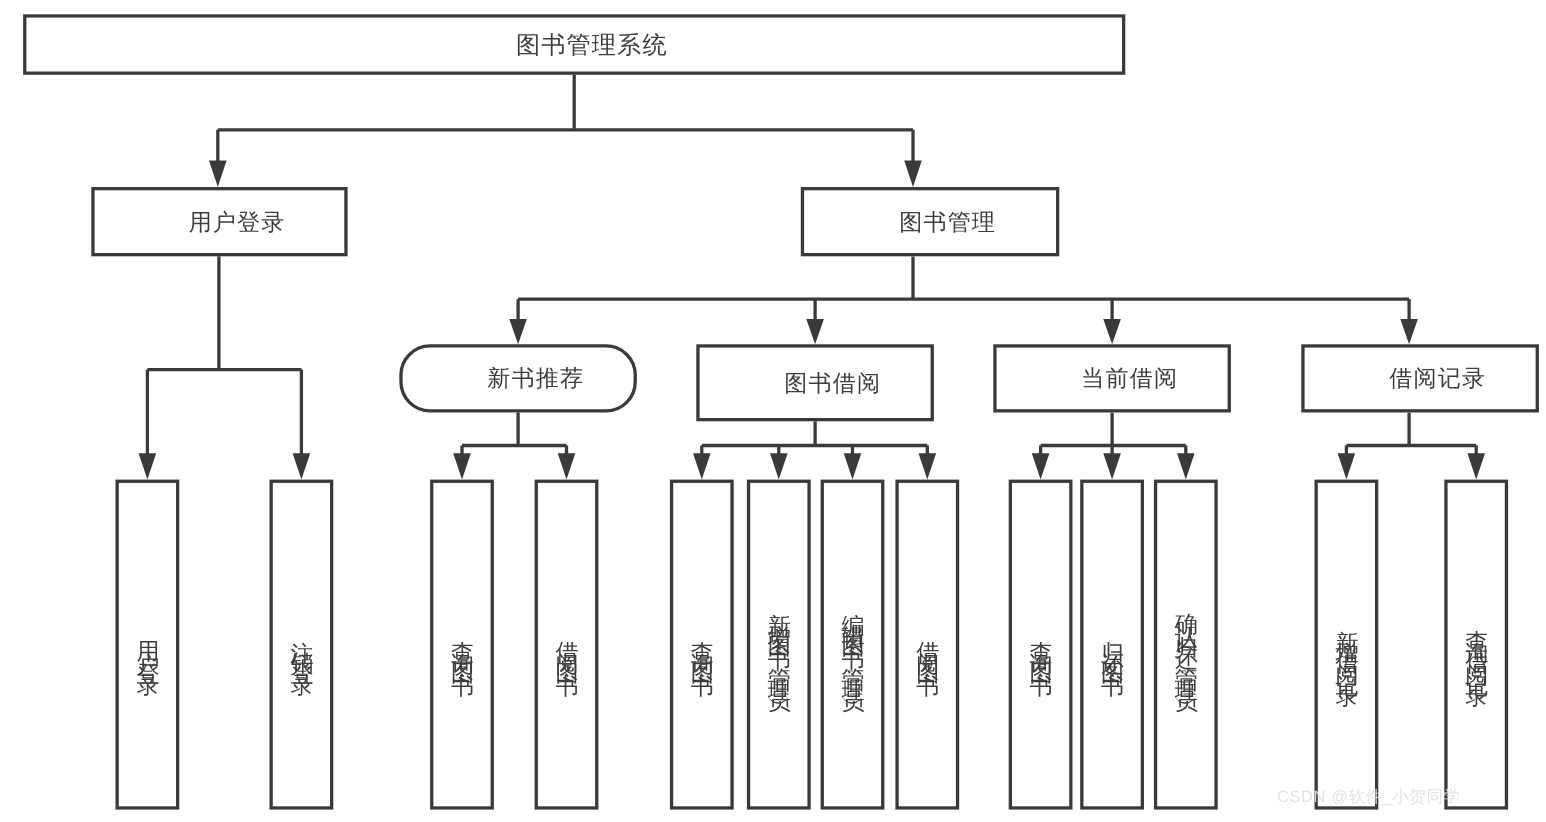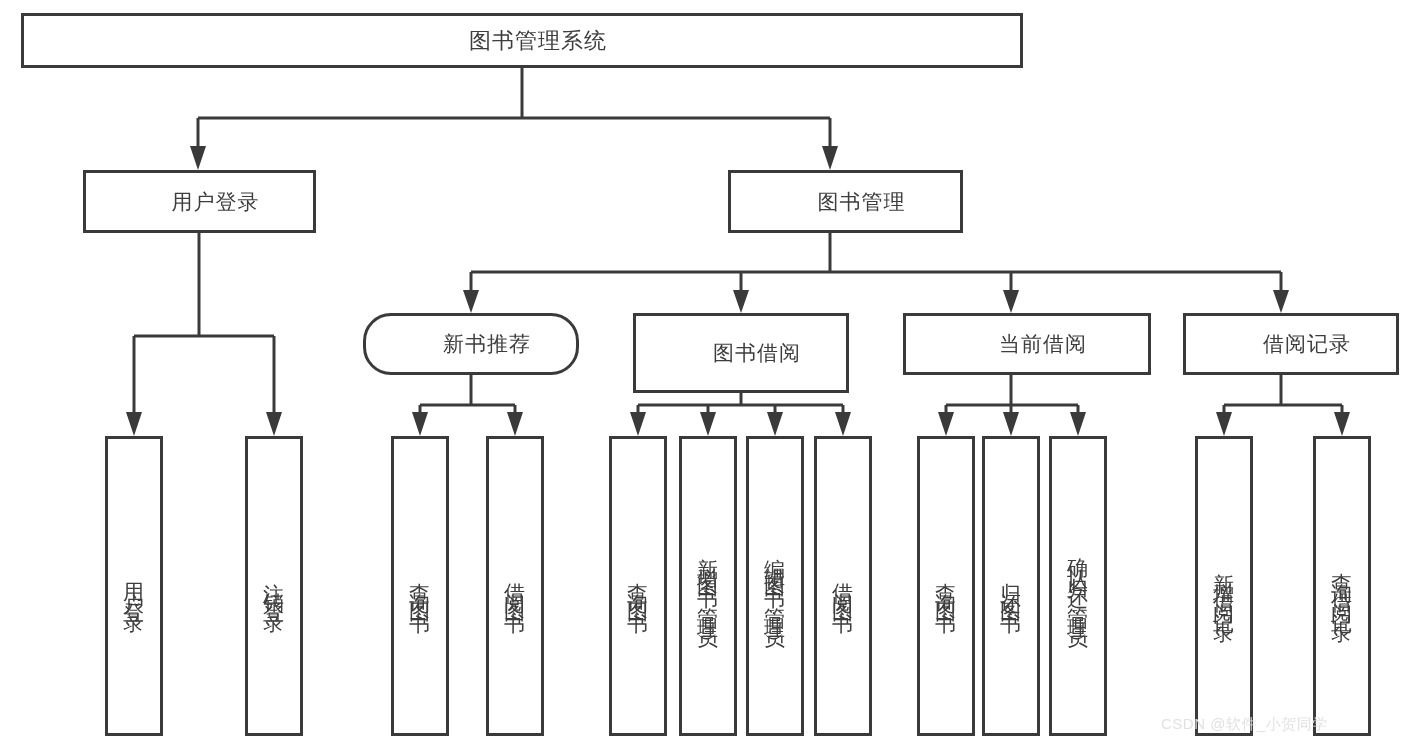--- a/index.html
+++ b/index.html
@@ -140,22 +140,22 @@
       <polygon points="1334,412 1350,412 1342,436"></polygon>
     </g>
   </svg>
 
   <div class="box hbox root" style="left:21px; top:13px; width:1002px; height:55px;">图书管理系统</div>
 
   <div class="box hbox" style="left:83px; top:170px; width:233px; height:63px;">用户登录</div>
   <div class="box hbox" style="left:712px; top:170px; width:235px; height:63px;margin-left:16px;">图书管理</div>
 
   <div class="box hbox" style="left:363px; top:313px; width:216px; height:62px;border-radius:28px;">新书推荐</div>
-  <div class="box hbox" style="left:633px; top:313px; width:216px; height:80px;">图书借阅</div>
-  <div class="box hbox" style="left:903px; top:313px; width:248px; height:62px;">当前借阅</div>
+  <div class="box hbox" style="left:633px; top:313px; width:216px; height:70px;">图书借阅</div>
+  <div class="box hbox" style="left:903px; top:313px; width:216px; height:62px;">当前借阅</div>
   <div class="box hbox" style="left:1173px; top:313px; width:216px; height:62px;margin-left:10px;">借阅记录</div>
 
   <div class="box vbox" style="left:105px;">用户登录</div>
   <div class="box vbox" style="left:245px;">注销登录</div>
 
   <div class="box vbox" style="left:391px;">查询图书</div>
   <div class="box vbox" style="left:486px;">借阅图书</div>
 
   <div class="box vbox" style="left:609px;">查询图书</div>
   <div class="box vbox" style="left:679px;">新增图书（管理员）</div>

